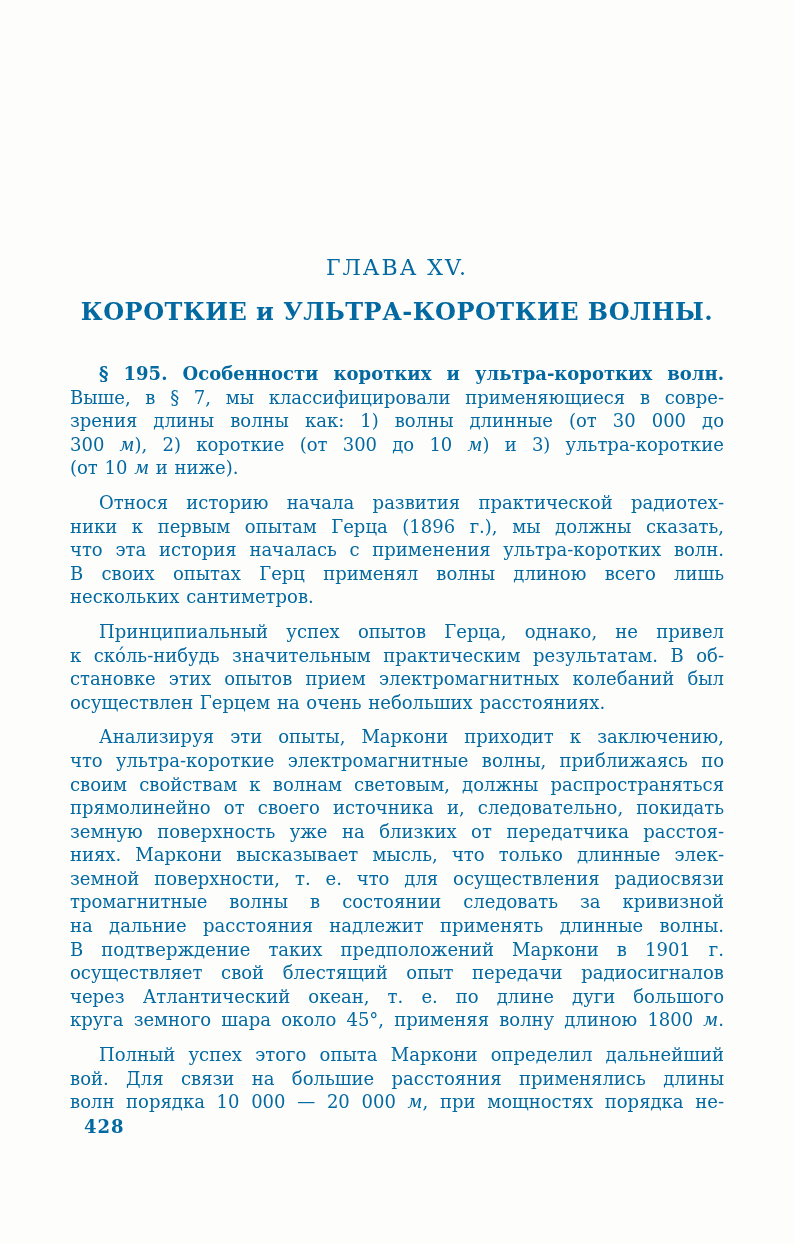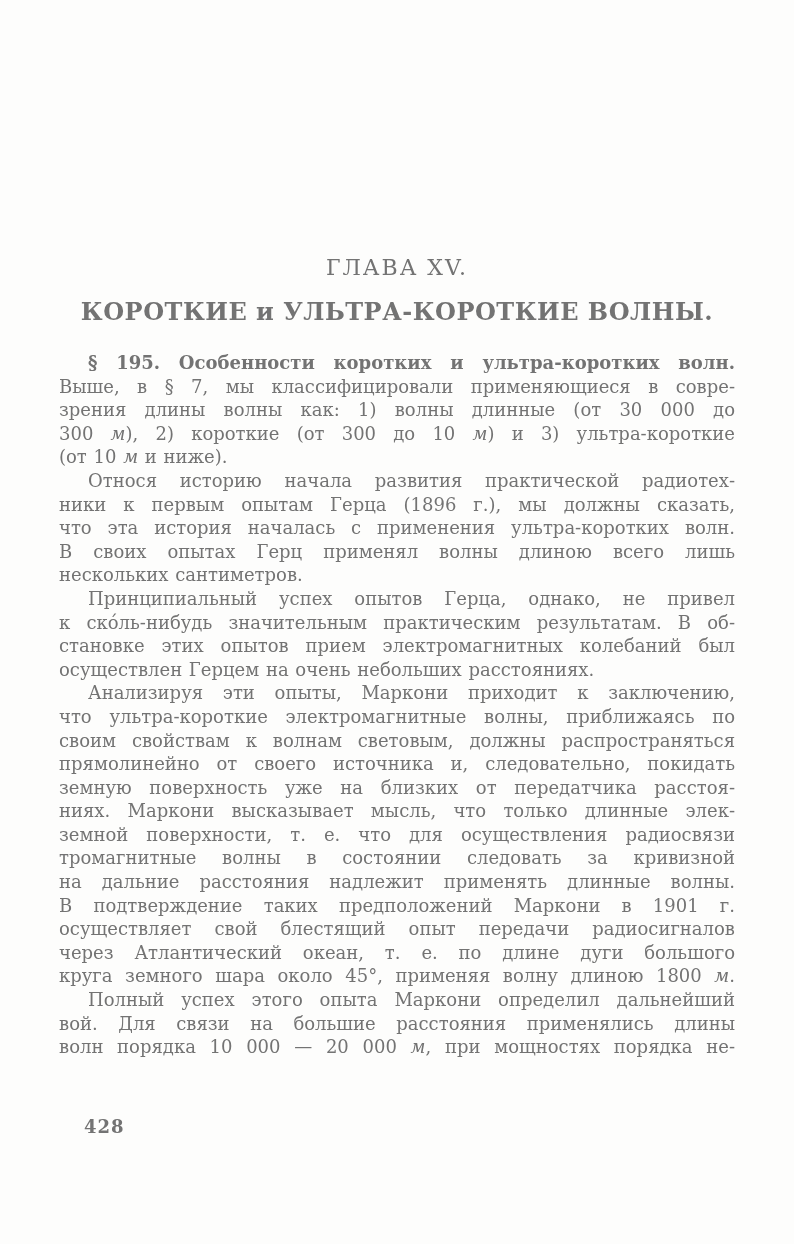--- a/index.html
+++ b/index.html
@@ -28,21 +28,21 @@
     text-align: center;
     font-size: 24px;
     font-weight: bold;
     letter-spacing: 0.5px;
   }
   .text-block {
     position: absolute;
     top: 351px; left: 59px; width: 676px;
     font-size: 18px;
   }
-  .paragraph { margin: 0; padding: 0; }
+  .paragraph { margin: 11px; padding: 0; }
   .line {
     line-height: 23.6px;
     text-align: justify;
     text-align-last: justify;
     word-spacing: 1px;
   }
   .line.first { text-indent: 29px; }
   .paragraph.no-justify-last .line.last { text-align-last: left; }
   .seg-b { font-weight: bold; }
   .seg-i { font-style: italic; }
@@ -50,21 +50,21 @@
     position: absolute;
     top: 1116px; left: 84px;
     font-size: 18px;
     font-weight: bold;
     letter-spacing: 1px;
   }
 </style>
 </head>
 <body>
 
-<div class="page" style="background: rgb(253, 253, 252); color: #737373;">
+<div class="page" style="background: rgb(253, 253, 252); color: #0369a1;">
   <div class="chapter-title">ГЛАВА XV.</div>
   <div class="section-title">КОРОТКИЕ и УЛЬТРА-КОРОТКИЕ ВОЛНЫ.</div>
   <div class="text-block">
       <div class="paragraph no-justify-last">
         <div class="line first"><span class="seg-b">§ 195. Особенности коротких и ультра-коротких волн.</span></div>
         <div class="line"><span>Выше, в § 7, мы классифицировали применяющиеся в совре-</span></div>
         <div class="line"><span>зрения длины волны как: 1) волны длинные (от 30 000 до</span></div>
         <div class="line"><span>300 </span><span class="seg-i">м</span><span>), 2) короткие (от 300 до 10 </span><span class="seg-i">м</span><span>) и 3) ультра-короткие</span></div>
         <div class="line last"><span>(от 10 </span><span class="seg-i">м</span><span> и ниже).</span></div>
       </div>

